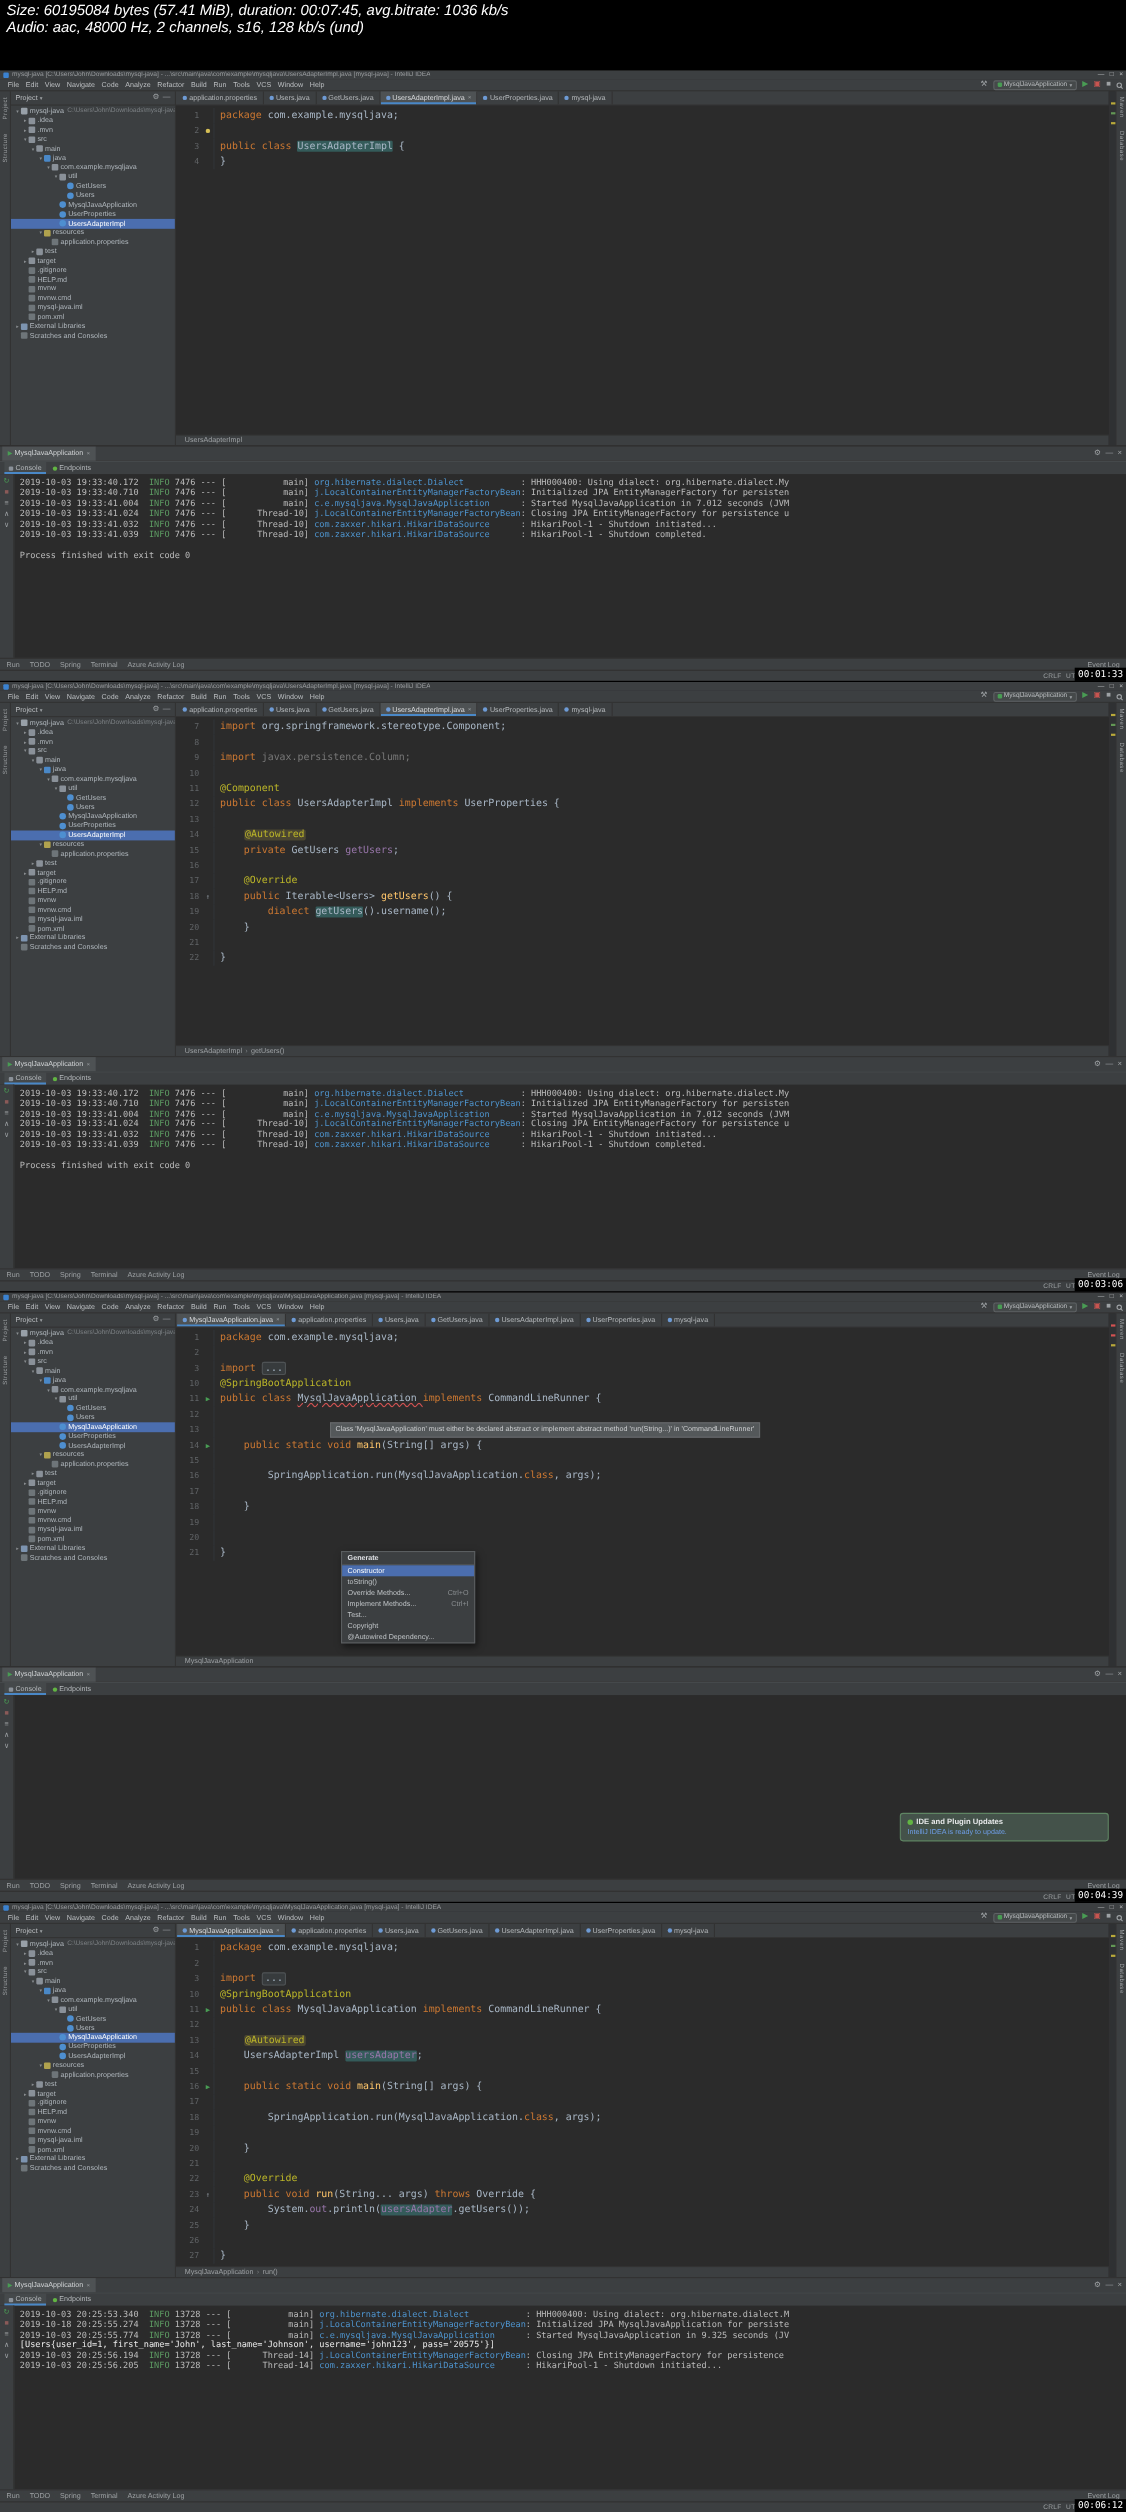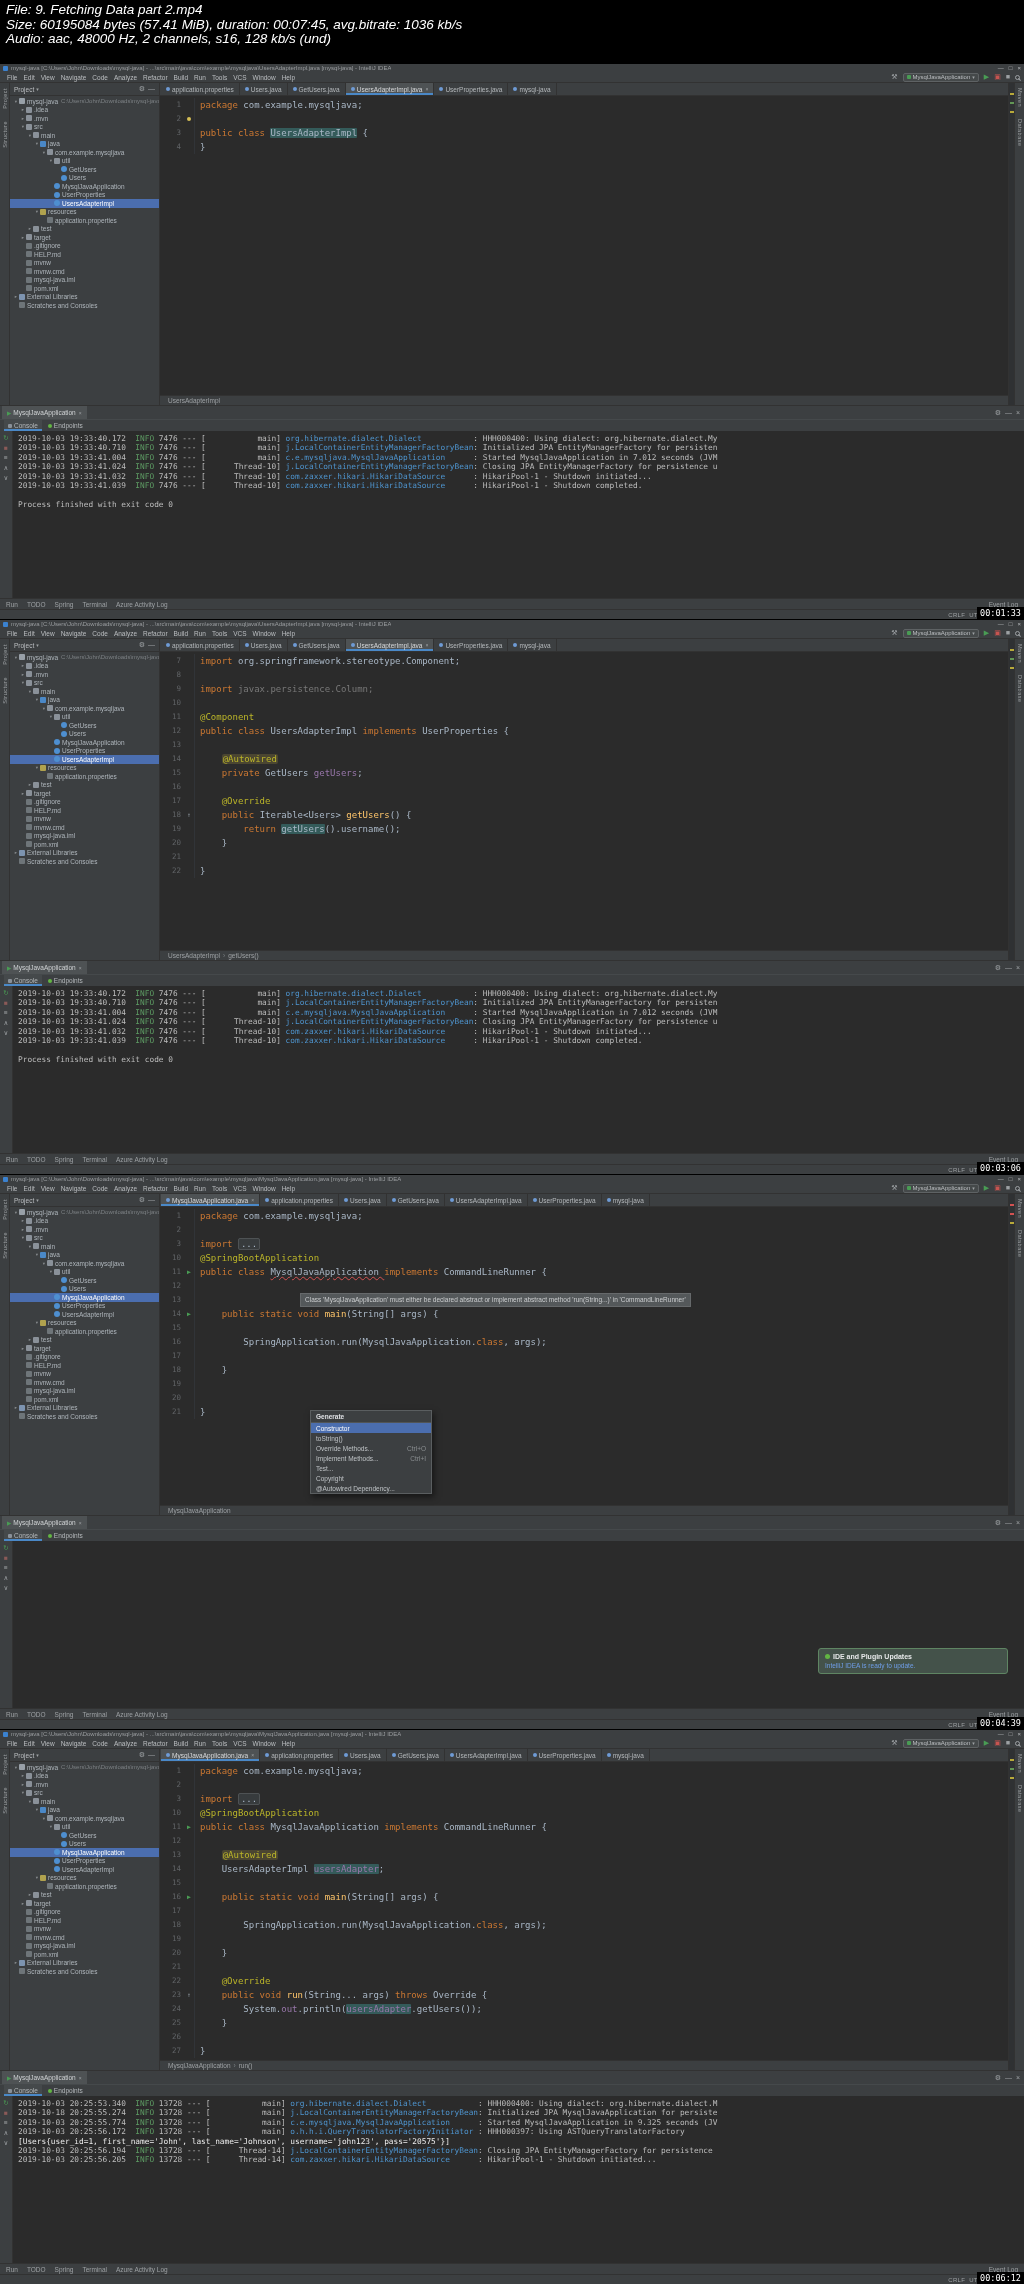--- a/index.html
+++ b/index.html
@@ -96,21 +96,20 @@
 .bbar-right{margin-left:auto;display:flex;gap:8px}
 .bitem{white-space:nowrap}
 .statusbar{height:10px;background:#3c3f41;border-top:1px solid #323232;display:flex;align-items:center;font-size:6px;color:#9da1a4;padding:0 6px;flex:none}
 .sright{margin-left:auto;letter-spacing:.3px;white-space:pre}
 .tstamp{position:absolute;right:0;bottom:0;background:#000;color:#fff;font-family:"DejaVu Sans Mono",monospace;font-size:8.5px;padding:1px 3px;z-index:9}
 </style>
 </head>
 <body>
 
 <header class="file-info">
-  <div>File: 9. Fetching Data part 2.mp4</div>
   <div>Size: 60195084 bytes (57.41 MiB), duration: 00:07:45, avg.bitrate: 1036 kb/s</div>
   <div>Audio: aac, 48000 Hz, 2 channels, s16, 128 kb/s (und)</div>
 </header>
 
 <section class="frame">
     <div class="titlebar">
       <span class="app-ic"></span>
       <span class="title-txt">mysql-java [C:\Users\John\Downloads\mysql-java] - ...\src\main\java\com\example\mysqljava\UsersAdapterImpl.java [mysql-java] - IntelliJ IDEA</span>
       <span class="win-btns">
         <span class="wbtn">—</span>
@@ -676,21 +675,21 @@
             <span class="ltext"><span class="sg p">    </span><span class="sg a">@Override</span></span>
           </div>
           <div class="crow">
             <span class="lnum">18</span>
             <span class="lgut">↑</span>
             <span class="ltext"><span class="sg p">    </span><span class="sg k">public </span><span class="sg p">Iterable&lt;Users&gt; </span><span class="sg m">getUsers</span><span class="sg p">() {</span></span>
           </div>
           <div class="crow">
             <span class="lnum">19</span>
             <span class="lgut"></span>
-            <span class="ltext"><span class="sg p">        </span><span class="sg k">return </span><span class="sg p hl">getUsers</span><span class="sg p">().username();</span></span>
+            <span class="ltext"><span class="sg p">        </span><span class="sg k">dialect </span><span class="sg p hl">getUsers</span><span class="sg p">().username();</span></span>
           </div>
           <div class="crow">
             <span class="lnum">20</span>
             <span class="lgut"></span>
             <span class="ltext"><span class="sg p">    }</span></span>
           </div>
           <div class="crow">
             <span class="lnum">21</span>
             <span class="lgut"></span>
             <span class="ltext"></span>
@@ -1526,21 +1525,20 @@
           <span class="cic grn">↻</span>
           <span class="cic redim">■</span>
           <span class="cic ">≡</span>
           <span class="cic ">∧</span>
           <span class="cic ">∨</span>
         </div>
         <div class="cout">
           <div class="cline"><span class="c-t">2019-10-03 20:25:53.340  </span><span class="c-lvl">INFO</span><span class="c-t"> 13728 --- [           main] </span><span class="c-lg">org.hibernate.dialect.Dialect           </span><span class="c-t">: HHH000400: Using dialect: org.hibernate.dialect.M</span></div>
           <div class="cline"><span class="c-t">2019-10-18 20:25:55.274  </span><span class="c-lvl">INFO</span><span class="c-t"> 13728 --- [           main] </span><span class="c-lg">j.LocalContainerEntityManagerFactoryBean</span><span class="c-t">: Initialized JPA MysqlJavaApplication for persiste</span></div>
           <div class="cline"><span class="c-t">2019-10-03 20:25:55.774  </span><span class="c-lvl">INFO</span><span class="c-t"> 13728 --- [           main] </span><span class="c-lg">c.e.mysqljava.MysqlJavaApplication      </span><span class="c-t">: Started MysqlJavaApplication in 9.325 seconds (JV</span></div>
-          <div class="cline"><span class="c-t">2019-10-03 20:25:56.172  </span><span class="c-lvl">INFO</span><span class="c-t"> 13728 --- [           main] </span><span class="c-lg">o.h.h.i.QueryTranslatorFactoryInitiator </span><span class="c-t">: HHH000397: Using ASTQueryTranslatorFactory</span></div>
           <div class="cline"><span class="c-br">[Users{user_id=1, first_name='John', last_name='Johnson', username='john123', pass='20575'}]</span></div>
           <div class="cline"><span class="c-t">2019-10-03 20:25:56.194  </span><span class="c-lvl">INFO</span><span class="c-t"> 13728 --- [      Thread-14] </span><span class="c-lg">j.LocalContainerEntityManagerFactoryBean</span><span class="c-t">: Closing JPA EntityManagerFactory for persistence</span></div>
           <div class="cline"><span class="c-t">2019-10-03 20:25:56.205  </span><span class="c-lvl">INFO</span><span class="c-t"> 13728 --- [      Thread-14] </span><span class="c-lg">com.zaxxer.hikari.HikariDataSource      </span><span class="c-t">: HikariPool-1 - Shutdown initiated...</span></div>
         </div>
       </div>
     </div>
     <div class="bbar">
       <span class="bitem">Run</span>
       <span class="bitem">TODO</span>
       <span class="bitem">Spring</span>

